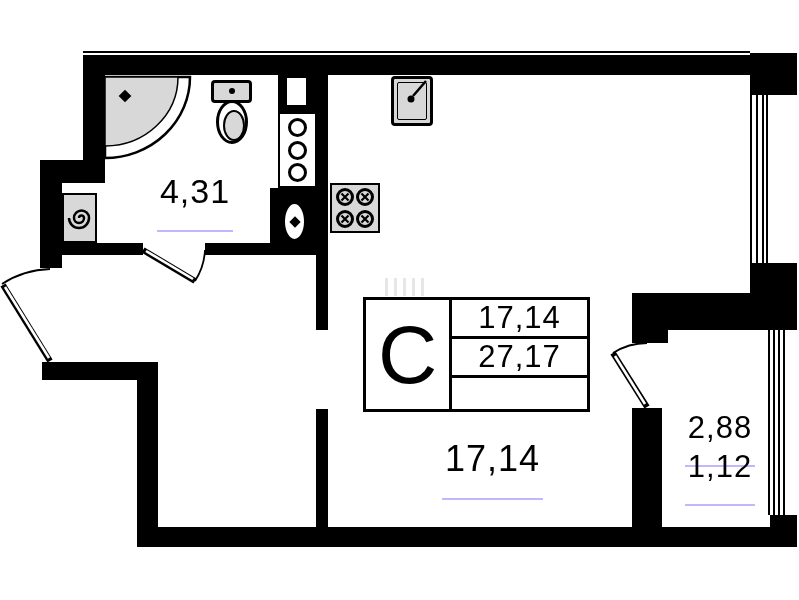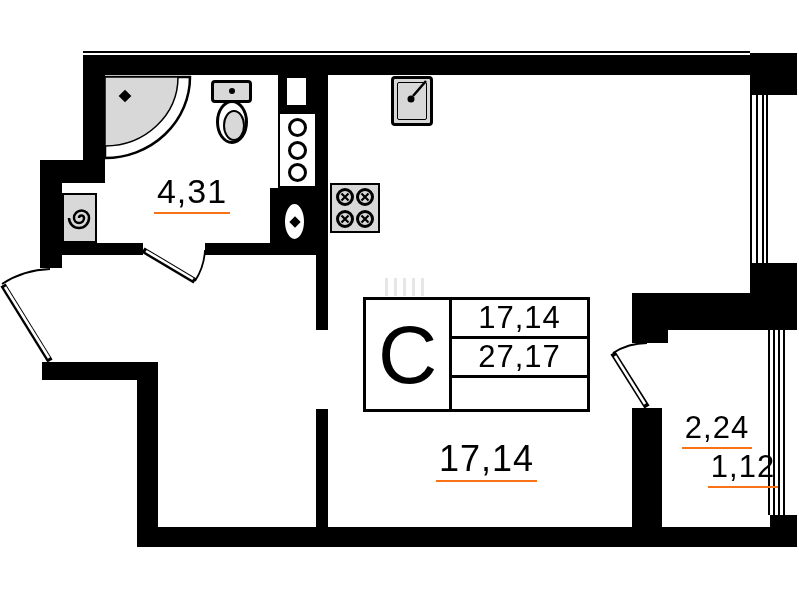--- a/index.html
+++ b/index.html
@@ -2,21 +2,21 @@
 <html><head>
 <meta charset="utf-8">
 <style>
   html,body{margin:0;padding:0;background:#fff;}
   #plan{position:relative;width:799px;height:600px;background:#fff;overflow:hidden;
         font-family:"Liberation Sans","DejaVu Sans",sans-serif;color:#000;}
   .wall{position:absolute;background:#000;}
   .fx{position:absolute;box-sizing:border-box;}
   .glz{position:absolute;background:#000;}
   .lbl{position:absolute;text-align:center;font-size:34px;letter-spacing:1px;line-height:1.05;}
-  .lbl span{display:inline-block;border-bottom:2px solid #f97316;padding:0 3px 2px 3px;}
+  .lbl span{display:inline-block;border-bottom:2px solid #c4b5fd;padding:0 3px 20px 3px;margin-left:6px;}
   #svgLayer{position:absolute;left:0;top:0;width:799px;height:600px;pointer-events:none;}
   
   #legend{position:absolute;left:363px;top:297px;width:227px;height:115px;
           border:3px solid #000;background:#fff;display:grid;
           grid-template-columns:86px 1fr;grid-template-rows:1fr 1fr 1fr;box-sizing:border-box;}
   #legend .unit{grid-row:1/4;border-right:3px solid #000;display:flex;align-items:center;
           justify-content:center;font-size:82px;line-height:1;}
   #legend .val{display:flex;align-items:center;justify-content:center;font-size:31px;
           border-bottom:3px solid #000;letter-spacing:1px;}
   #legend .val.last{border-bottom:none;}
@@ -147,23 +147,23 @@
     </g>
   </svg>
 
   <div class="lbl" style="left:148px;top:174px;width:88px;">
     <span>4,31</span>
   </div>
   <div class="lbl" style="left:436px;top:440px;width:100px;font-size:36px;">
     <span>17,14</span>
   </div>
   <div class="lbl" style="left:678px;top:412px;width:78px;font-size:31px;">
-    <span>2,24</span>
+    <span>2,88</span>
   </div>
-  <div class="lbl" style="left:704px;top:451px;width:78px;font-size:31px;">
+  <div class="lbl" style="left:678px;top:451px;width:78px;font-size:31px;">
     <span>1,12</span>
   </div>
 
   <div class="artifact"></div>
 
   <div id="legend">
     <div class="unit">С</div>
     <div class="val">17,14</div>
     <div class="val">27,17</div>
   </div>

